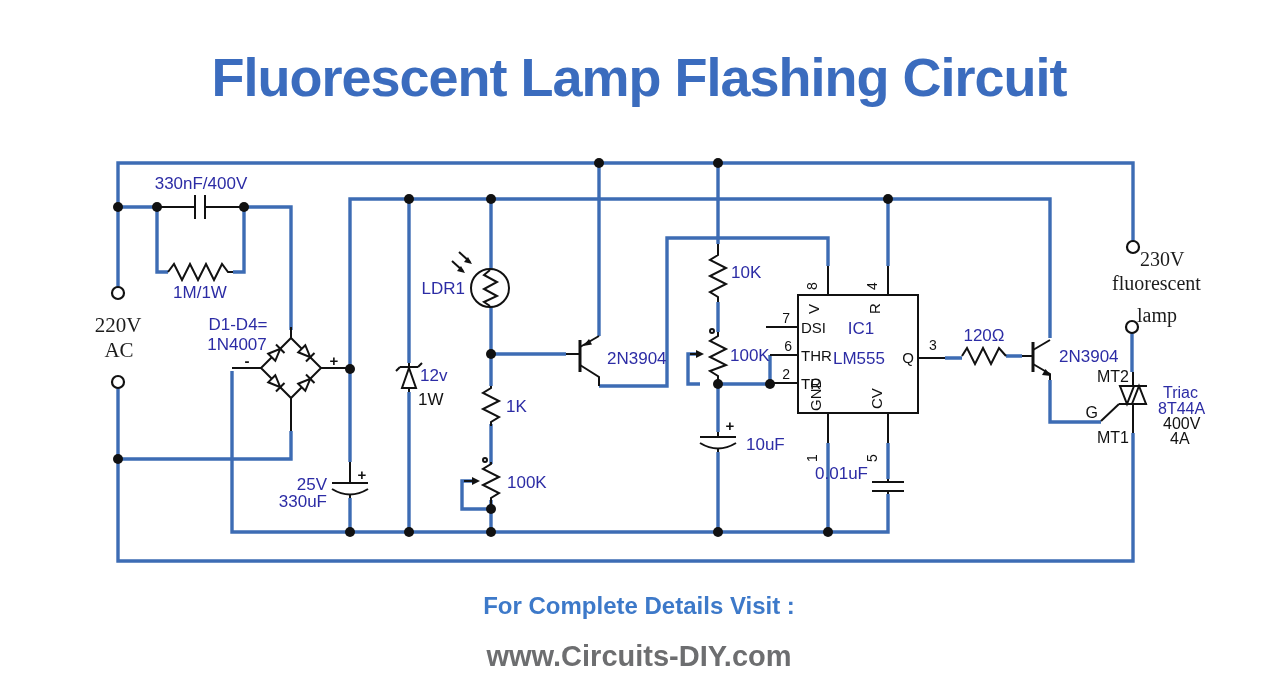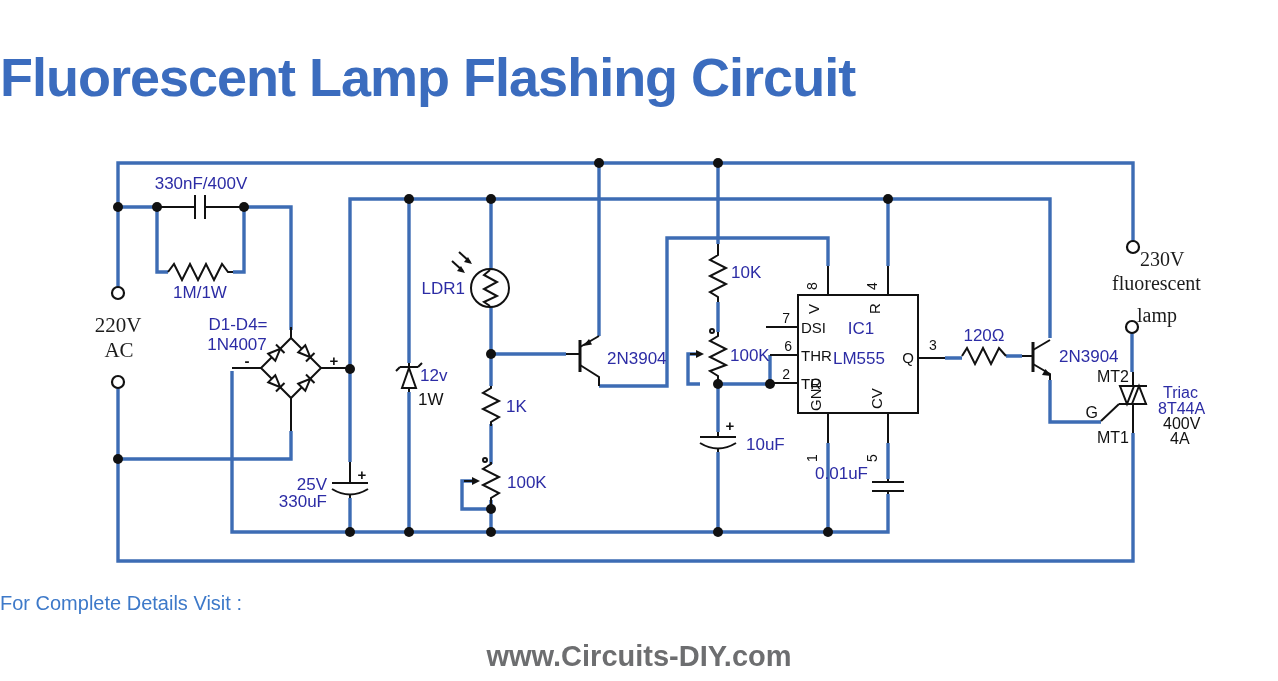--- a/index.html
+++ b/index.html
@@ -2,21 +2,21 @@
 <html style="--wire-blue: #3d6cb4; --label-blue: #2c2ca5; --title-blue: #3b6cbe; --footer-blue: #3d79c9; --footer-gray: #6d6e70; --ink: #111111;"><head>
 <meta charset="utf-8">
 <style>
   :root{
     --wire-blue:#3d6cb4; --label-blue:#2c2ca5; --title-blue:#3b6cbe;
     --footer-blue:#3d79c9; --footer-gray:#6d6e70; --ink:#111111;
   }
   html,body{margin:0;padding:0}
   body{width:1278px;height:681px;background:#fff;position:relative;overflow:hidden;
        font-family:"Liberation Sans",sans-serif}
-  .page-title{position:absolute;top:46px;left:0;width:100%;text-align:left;
+  .page-title{position:absolute;top:46px;left:0;width:100%;text-align:center;
     font-size:54px;font-weight:bold;color:var(--title-blue);letter-spacing:-1px}
   svg.schem{position:absolute;left:0;top:0}
   .wire{stroke:var(--wire-blue);stroke-width:3.4;fill:none}
   .blk{stroke:var(--ink);stroke-width:2;fill:none}
   .blk3{stroke:var(--ink);stroke-width:3;fill:none}
   .dot{fill:var(--ink);stroke:none}
   .term{fill:#fff;stroke:var(--ink);stroke-width:2.2}
   .whitebox{fill:#fff;stroke:var(--ink);stroke-width:2}
   .arrowhead{fill:var(--ink);stroke:none}
   .hollow{fill:#fff;stroke:var(--ink);stroke-width:2}
@@ -24,22 +24,22 @@
   .lb{fill:var(--label-blue);font-size:17px}
   .lb16{fill:var(--label-blue);font-size:16px}
   .lk{fill:var(--ink);font-size:17px}
   .lk16{fill:var(--ink);font-size:16px}
   .serif{font-family:"Liberation Serif",serif;font-size:21px;fill:#1c1c1c}
   .serif20{font-family:"Liberation Serif",serif;font-size:20px;fill:#1c1c1c}
   .pin{fill:var(--ink);font-size:15px}
   .num{fill:var(--ink);font-size:14px}
   .icb{fill:var(--label-blue);font-size:17px}
   .sign{fill:var(--ink);font-size:15px;font-weight:bold}
-  .footer-line1{position:absolute;top:592px;left:0;width:100%;text-align:left;
-    font-size:20px;font-weight:normal;color:var(--footer-blue)}
+  .footer-line1{position:absolute;top:592px;left:0;width:100%;text-align:center;
+    font-size:24px;font-weight:bold;color:var(--footer-blue)}
   .footer-line2{position:absolute;top:640px;left:0;width:100%;text-align:center;
     font-size:29px;font-weight:bold;color:var(--footer-gray)}
 </style>
 </head>
 <body>
 
 <div class="page-title">Fluorescent Lamp Flashing Circuit</div>
 
 <svg class="schem" width="1278" height="681" viewBox="0 0 1278 681">
 

